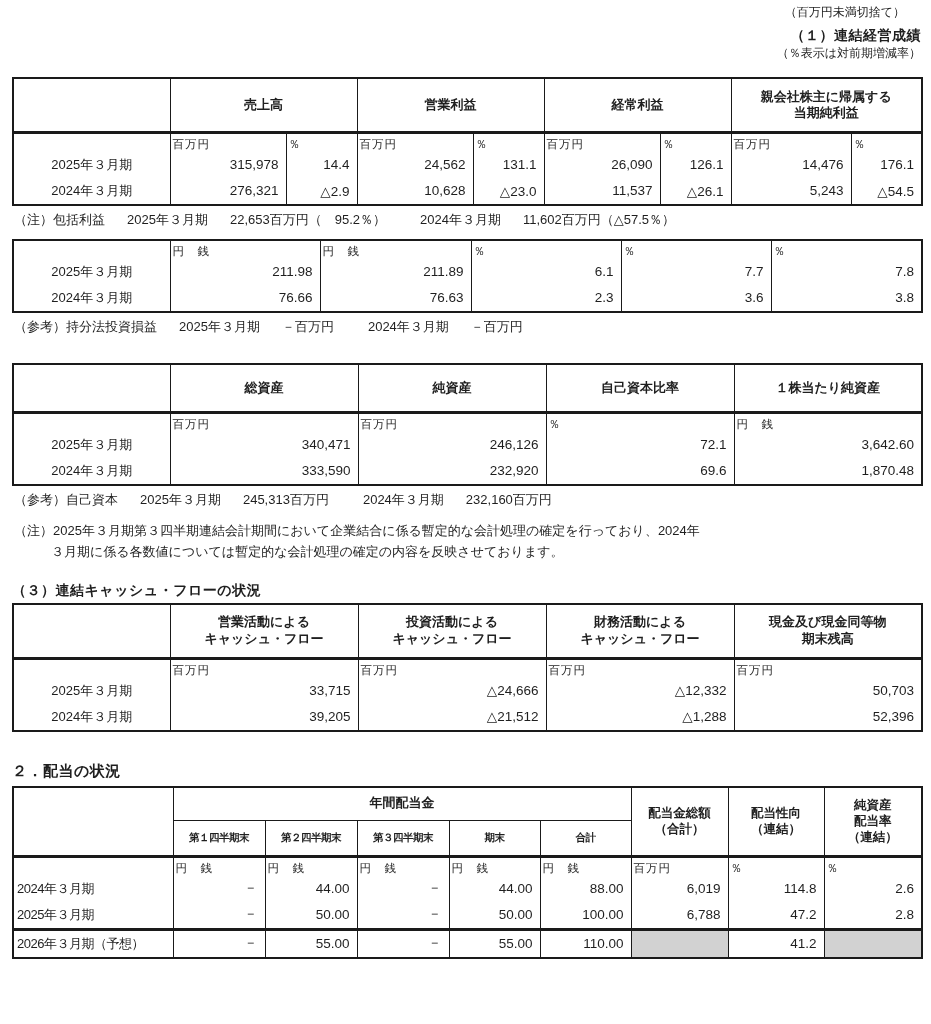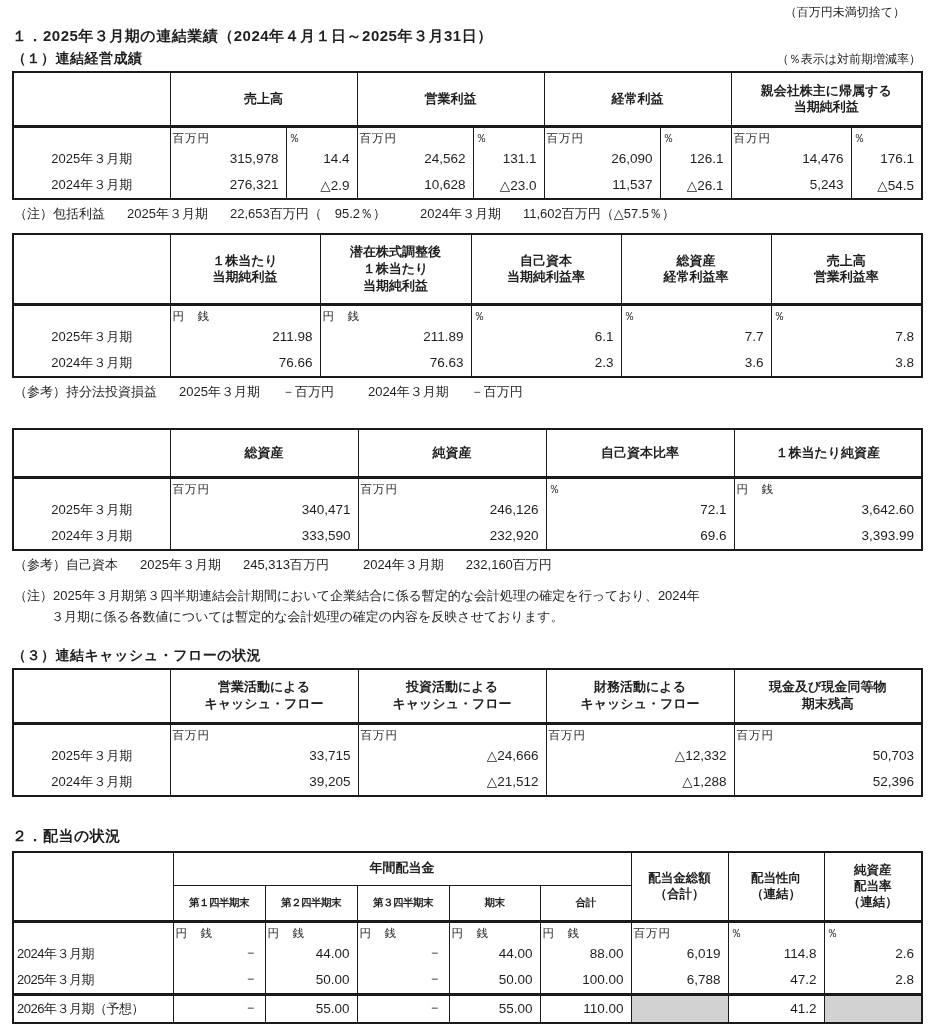--- a/index.html
+++ b/index.html
@@ -8,21 +8,21 @@
     font-family: "Liberation Sans", "DejaVu Sans", sans-serif;
     color: #1f1f1f;
     -webkit-font-smoothing: antialiased;
   }
   .page { padding: 3px 10px 10px 12px; }
 
   .right-note { text-align: right; font-size: 12px; line-height: 1.2; }
   .top-note { margin: 2px 16px 8px; }
 
   .sec-title { font-size: 15px; font-weight: bold; letter-spacing: 0.5px; margin: 4px 0 4px; }
-  .subhead-row { display: flex; justify-content: space-between; align-items: flex-end; margin: 4px 0 3px; }
+  .subhead-row { display: flex; justify-content: space-between; align-items: flex-end; margin: 4px 0 15px; flex-direction: column; }
   .sub-heading { font-size: 14px; font-weight: bold; letter-spacing: 0.5px; }
   .pct-note { font-size: 12px; }
 
   table.t {
     border-collapse: collapse;
     table-layout: fixed;
     width: 909px;
     border: 2px solid #1a1a1a;
     margin: 1px 0 0 0;
   }
@@ -72,21 +72,20 @@
   tr.frow td { border-top: 3px solid #1a1a1a; }
   td.gray { background: #d2d2d2; }
 </style>
 </head>
 <body>
 
 <div class="page">
 
   <div class="right-note top-note">（百万円未満切捨て）</div>
 
-  <div class="sec-title">１．2025年３月期の連結業績（2024年４月１日～2025年３月31日）</div>
 
   <div class="subhead-row">
     <div class="sub-heading">（１）連結経営成績</div>
     <div class="pct-note">（％表示は対前期増減率）</div>
   </div>
 
   <table class="t">
     <colgroup>
       <col style="width:157px">
         <col style="width:116px">
@@ -154,34 +153,20 @@
   <table class="t">
     <colgroup>
       <col style="width:157px">
         <col style="width:150px">
         <col style="width:151px">
       <col style="width:150px">
         <col style="width:150px">
         <col style="width:151px">
     </colgroup>
     <tbody>
-        <tr class="hrow">
-      <th class="h3"></th>
-      <th class="bl h3">１株当たり
-当期純利益</th>
-      <th class="bl h3">潜在株式調整後
-１株当たり
-当期純利益</th>
-      <th class="bl h3">自己資本
-当期純利益率</th>
-      <th class="bl h3">総資産
-経常利益率</th>
-      <th class="bl h3">売上高
-営業利益率</th>
-    </tr>
     <tr class="unit">
       <td></td>
       <td class="bl">円　銭</td>
       <td class="bl">円　銭</td>
       <td class="bl">％</td>
       <td class="bl">％</td>
       <td class="bl">％</td>
     </tr>
     <tr class="drow">
       <td class="lbl">2025年３月期</td>
@@ -241,21 +226,21 @@
       <td class="bl num">340,471</td>
       <td class="bl num">246,126</td>
       <td class="bl num">72.1</td>
       <td class="bl num">3,642.60</td>
     </tr>
     <tr class="drow">
       <td class="lbl">2024年３月期</td>
       <td class="bl num">333,590</td>
       <td class="bl num">232,920</td>
       <td class="bl num">69.6</td>
-      <td class="bl num">3,393.99</td>
+      <td class="bl num">1,870.48</td>
     </tr>
   </tbody>
     </table>
 
   <div class="note-line" style="margin-bottom:4px">
     <span class="nl-label">（参考）自己資本</span>
     <span class="nl-term">2025年３月期</span>
     <span class="nl-val">245,313百万円</span>
     <span class="nl-term">2024年３月期</span>
     <span class="nl-val">232,160百万円</span>

